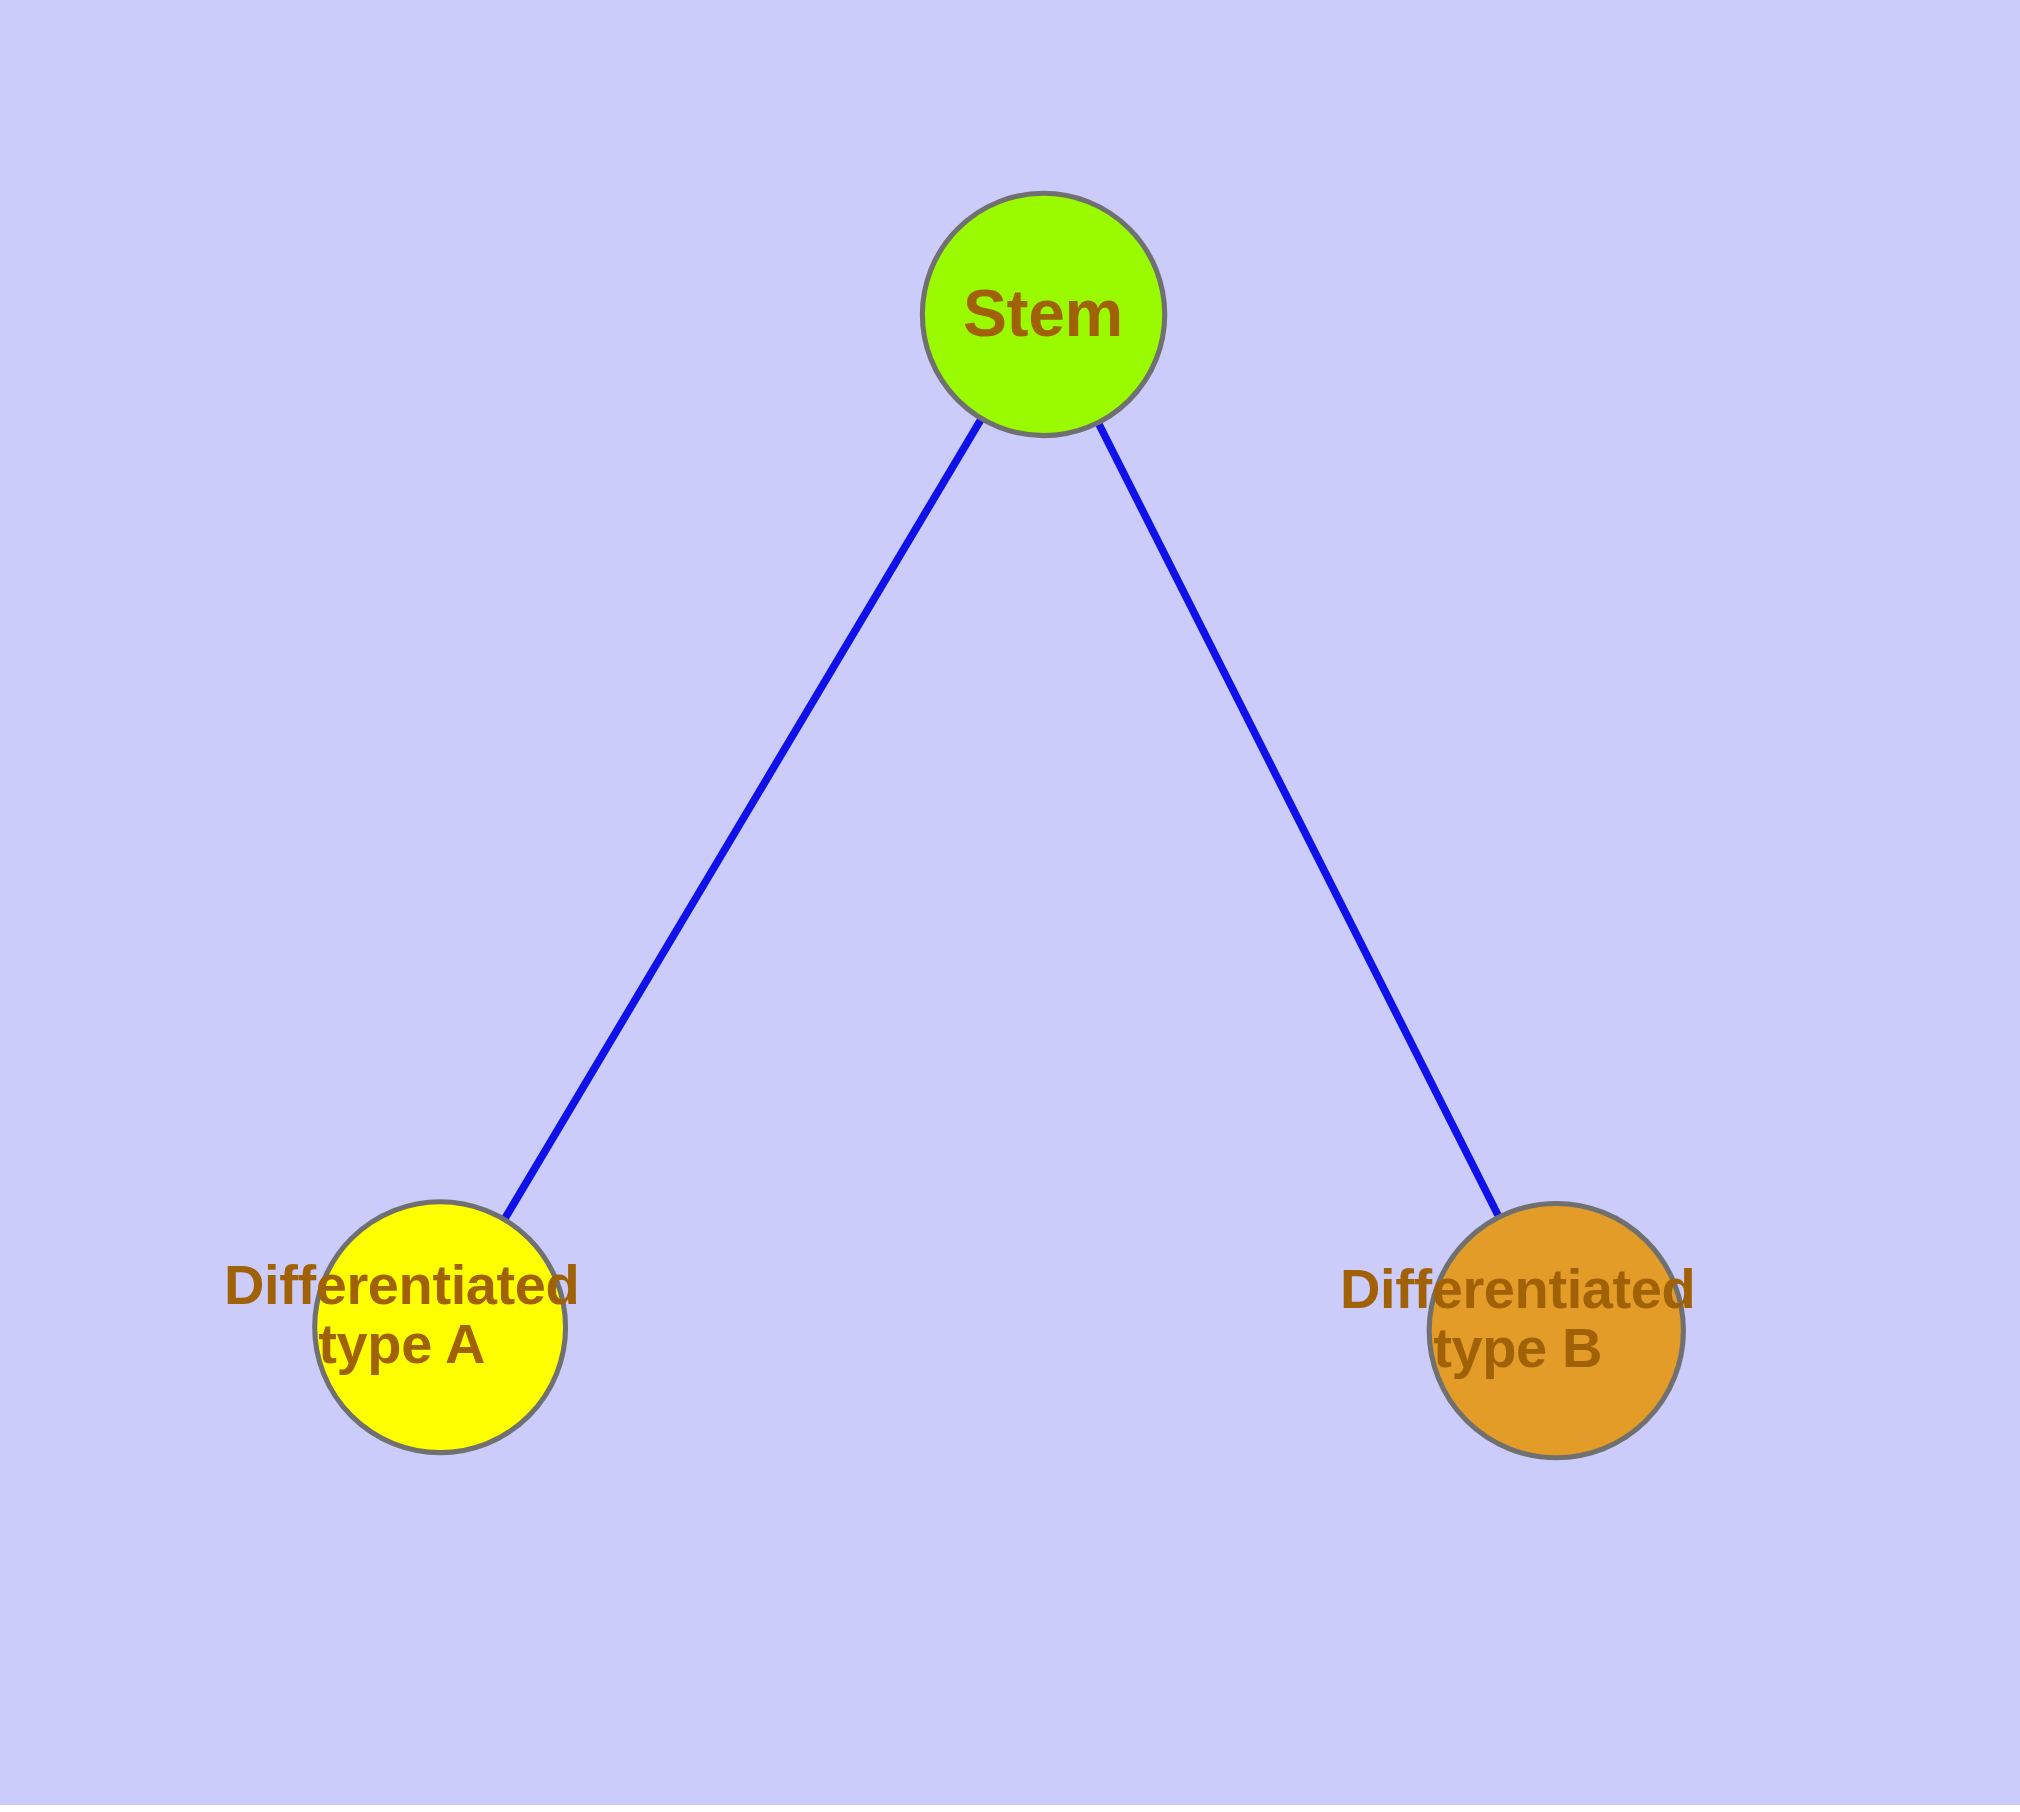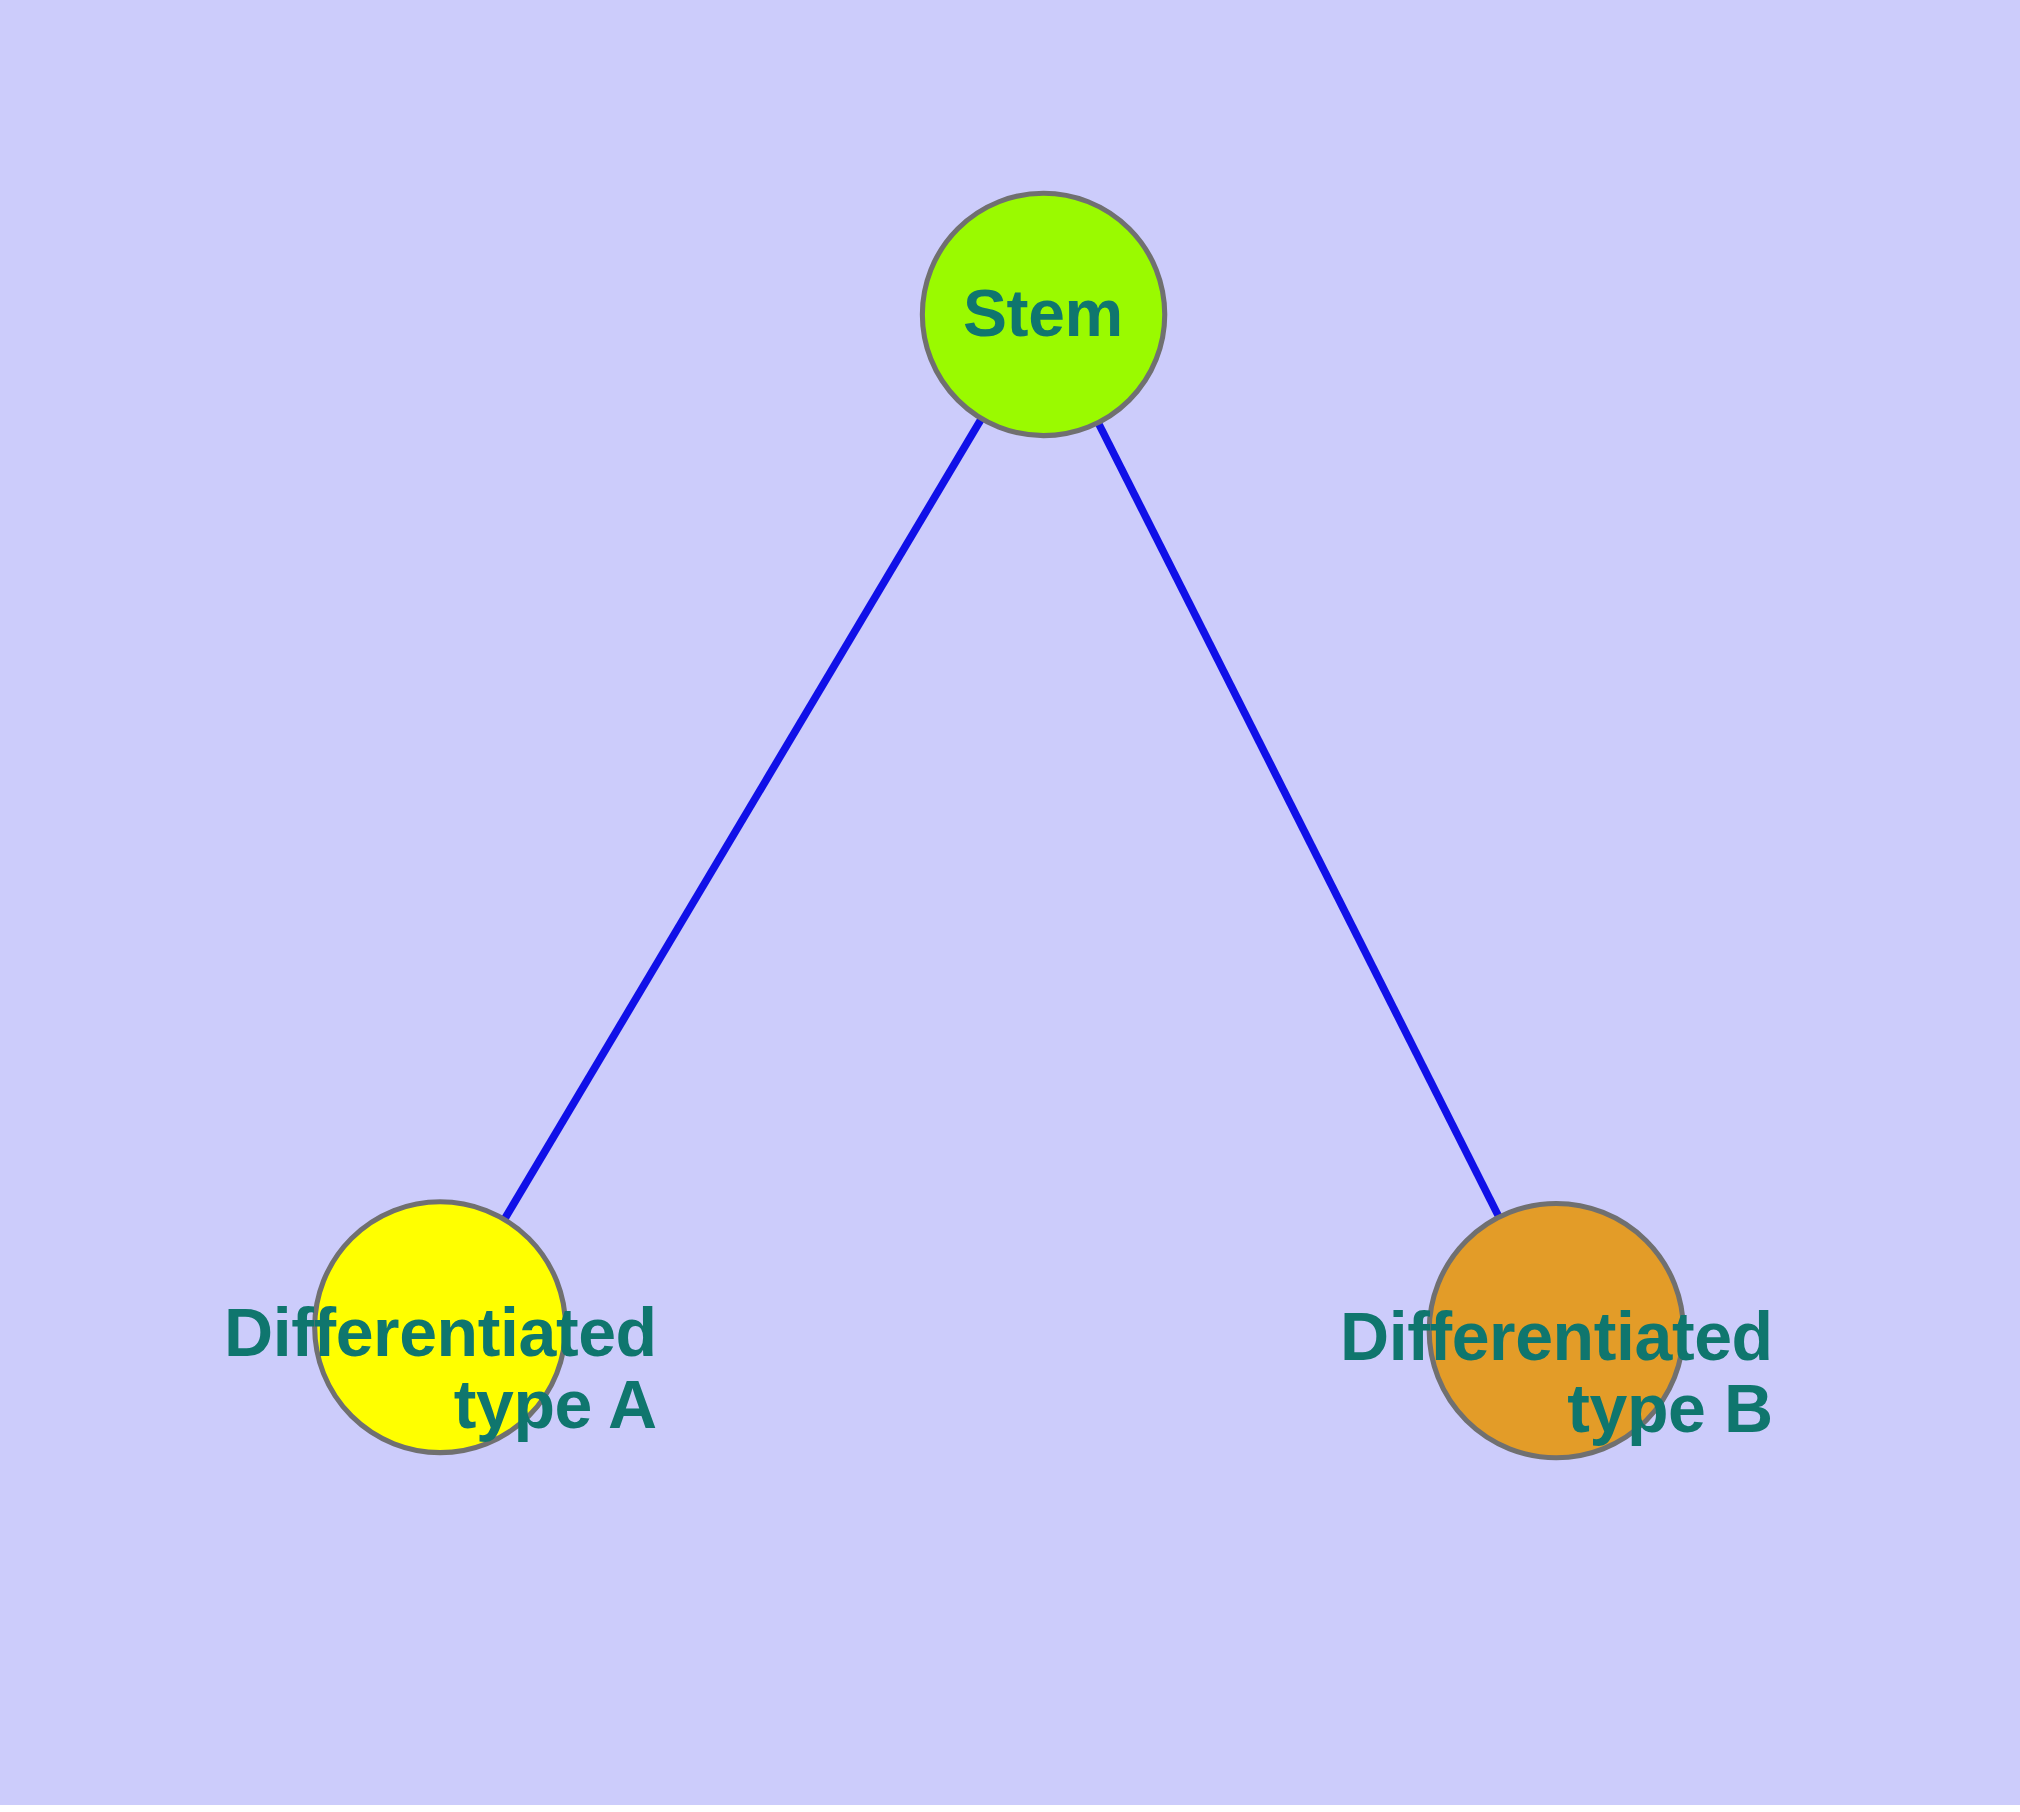--- a/index.html
+++ b/index.html
@@ -25,34 +25,33 @@
   }
   #graph-svg {
     position: absolute;
     left: 0;
     top: 0;
     width: 2021px;
     height: 1812px;
   }
   .node-label {
     position: absolute;
-    text-align: right;
-    color: #0f766e;
+    text-align: center;
+    color: #a16207;
     font-weight: bold;
     line-height: 1.06;
     white-space: pre;
     pointer-events: none;
     letter-spacing: -0.4px;
   }
   .node-label-stem {
     font-size: 66px;
   }
   .node-label-leaf {
-    font-size: 68px;
-    margin-top: 41px;
+    font-size: 56px;
   }
 </style>
 </head>
 <body>
 
 <div id="canvas">
 
   <div id="panel"></div>
 
   <svg id="graph-svg" viewBox="0 0 2384 2138">

